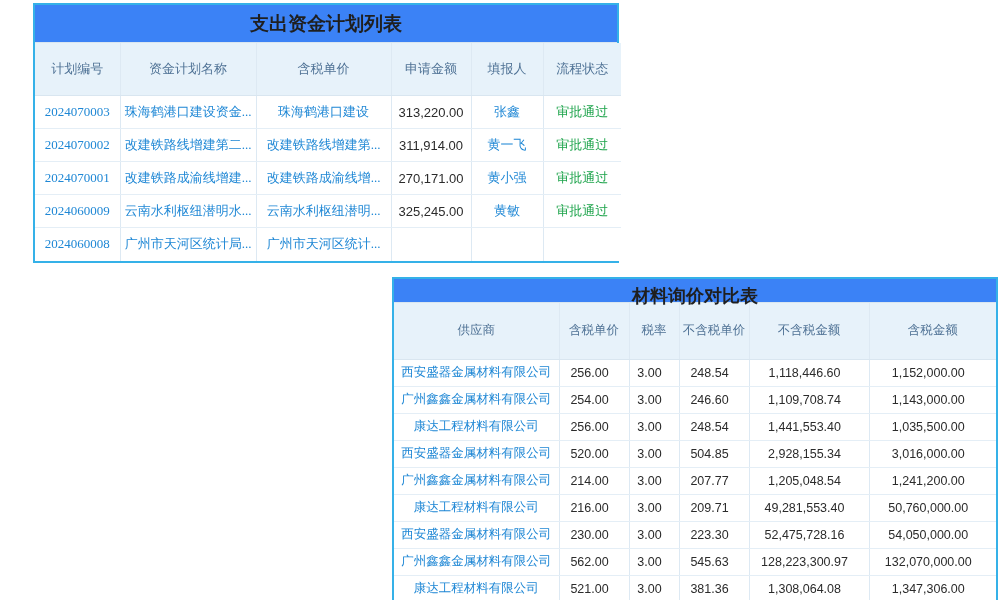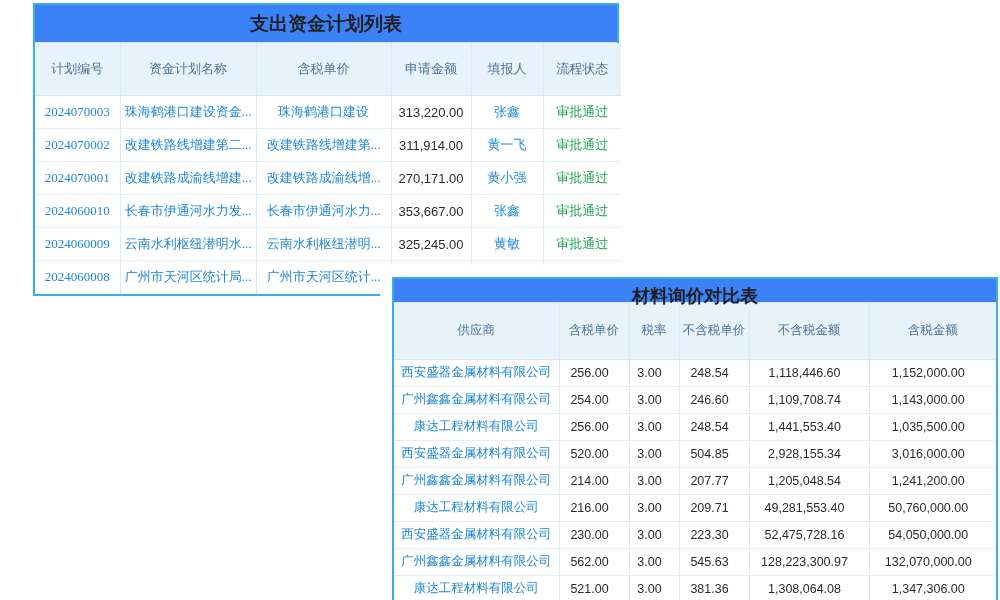--- a/index.html
+++ b/index.html
@@ -79,28 +79,20 @@
         </tr>
         <tr>
           <td class="c-link">2024070001</td>
           <td class="c-link">改建铁路成渝线增建...</td>
           <td class="c-link">改建铁路成渝线增...</td>
           <td class="c-num">270,171.00</td>
           <td class="c-link">黄小强</td>
           <td class="s-approved">审批通过</td>
         </tr>
         <tr>
-          <td class="c-link">2024060010</td>
-          <td class="c-link">长春市伊通河水力发...</td>
-          <td class="c-link">长春市伊通河水力...</td>
-          <td class="c-num">353,667.00</td>
-          <td class="c-link">张鑫</td>
-          <td class="s-approved">审批通过</td>
-        </tr>
-        <tr>
           <td class="c-link">2024060009</td>
           <td class="c-link">云南水利枢纽潜明水...</td>
           <td class="c-link">云南水利枢纽潜明...</td>
           <td class="c-num">325,245.00</td>
           <td class="c-link">黄敏</td>
           <td class="s-approved">审批通过</td>
         </tr>
         <tr>
           <td class="c-link">2024060008</td>
           <td class="c-link">广州市天河区统计局...</td>

